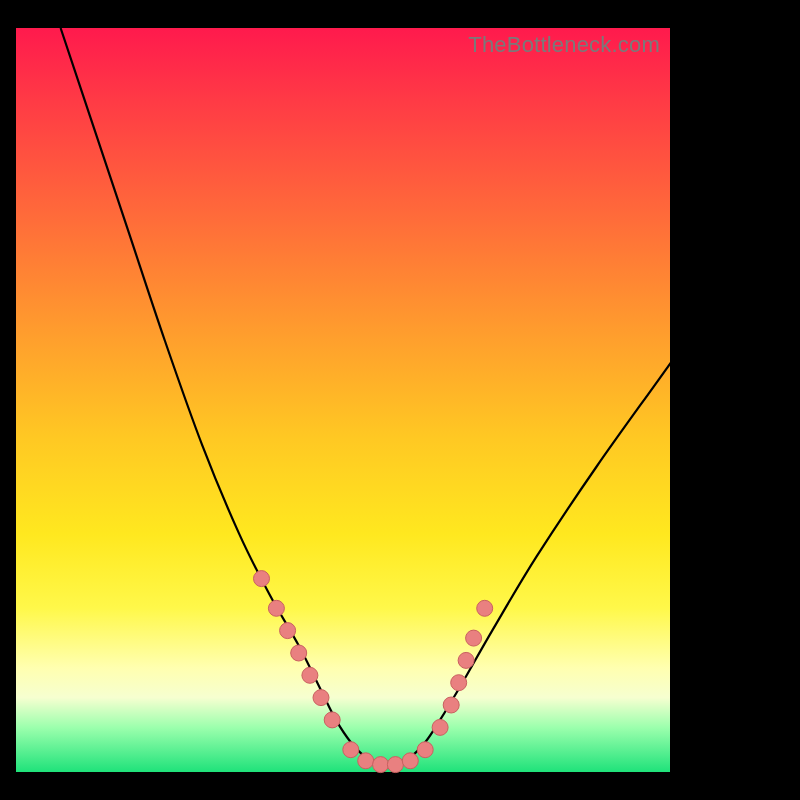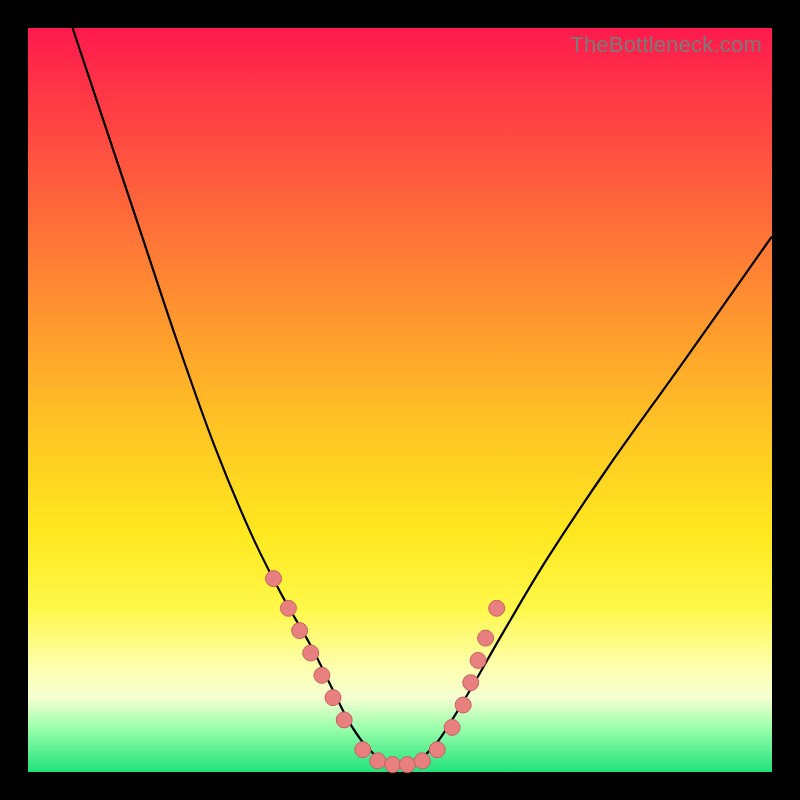--- a/index.html
+++ b/index.html
@@ -14,23 +14,23 @@
   .frame {
     position: absolute;
     left: 0;
     top: 0;
     width: 800px;
     height: 800px;
     background: #000;
   }
   .plot {
     position: absolute;
-    left: 28px;
+    left: 16px;
     top: 28px;
-    width: 744px;
+    width: 654px;
     height: 744px;
     
     background: linear-gradient(
       to bottom,
       #ff1a4d 0%,
       #ff3b45 10%,
       #ff6a3a 25%,
       #ff9a2e 40%,
       #ffc823 55%,
       #ffe81f 68%,

